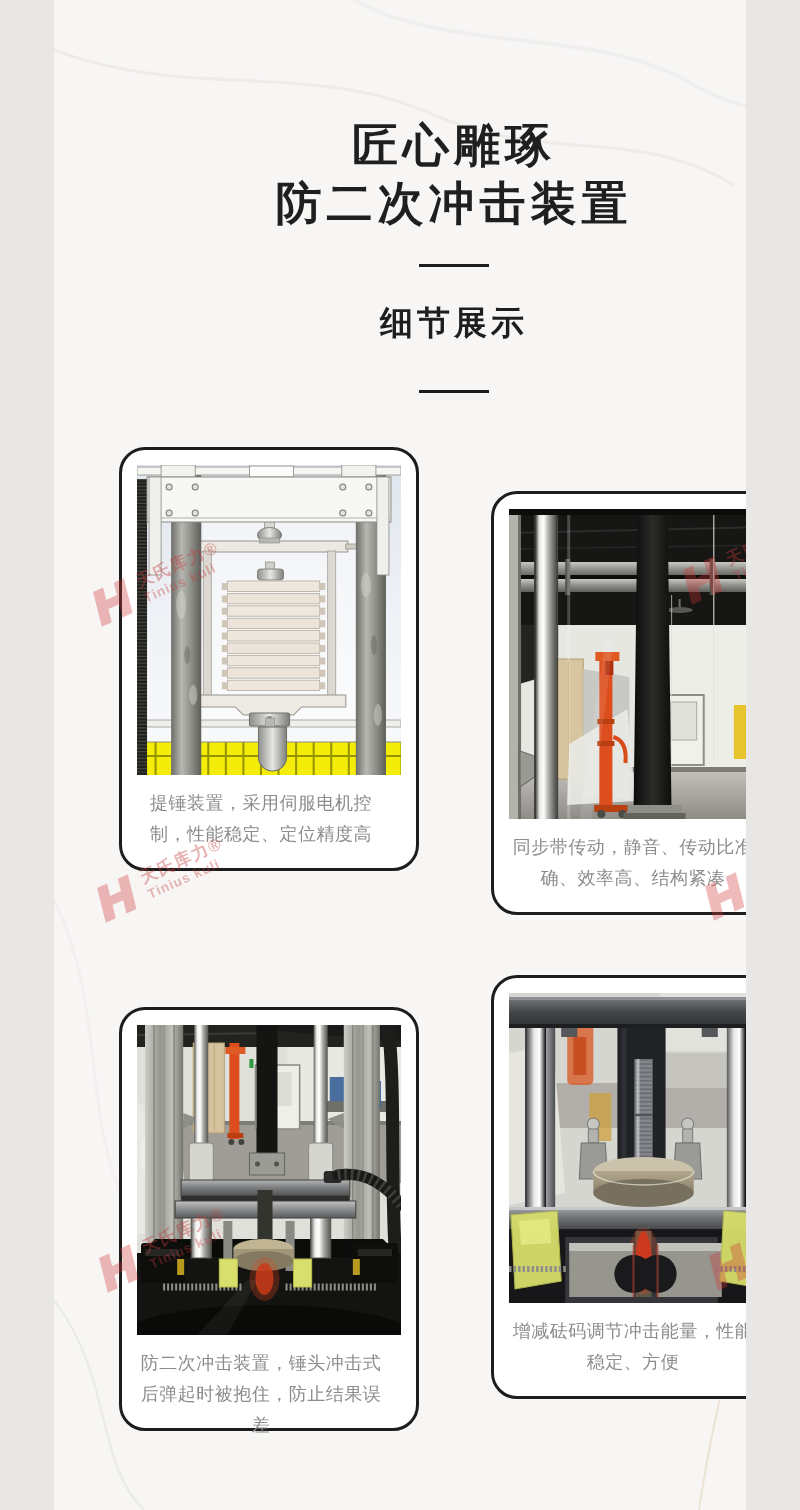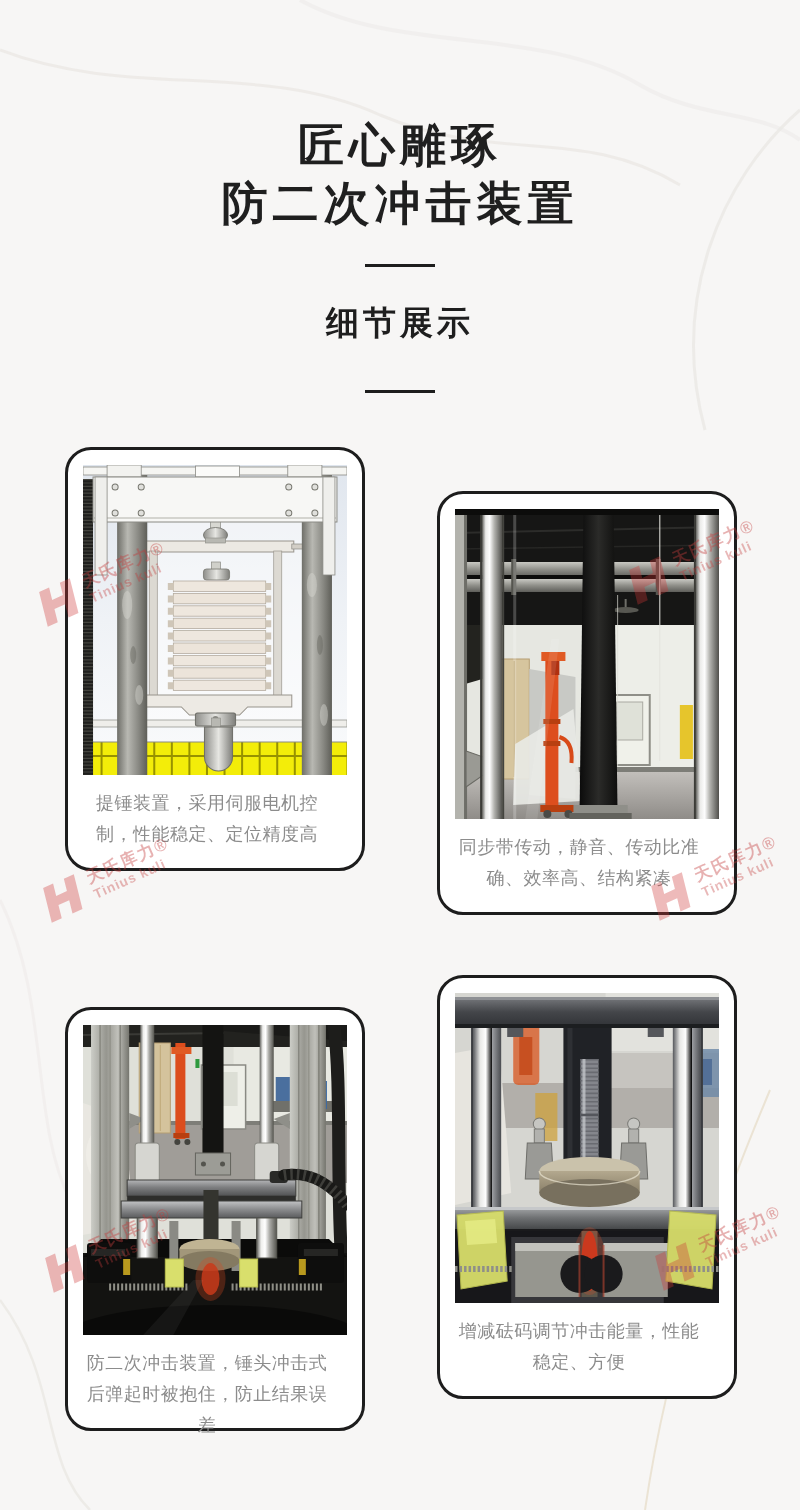--- a/index.html
+++ b/index.html
@@ -1,16 +1,16 @@
 <!DOCTYPE html>
 <html><head>
 <meta charset="utf-8">
 <style>
   html,body{margin:0;padding:0;background:#e9e7e5;}
-  .page{position:relative;width:800px;height:1510px;margin:0 auto;overflow:hidden;
+  .page{position:relative;width:692px;height:1510px;margin:0 auto;overflow:hidden;
         background:#f7f6f5;font-family:"Liberation Sans","DejaVu Sans",sans-serif;}
   .veins{position:absolute;left:0;top:0;width:800px;height:1510px;pointer-events:none;}
   .title{position:absolute;top:116px;left:0;width:800px;text-align:center;
          font-size:46px;line-height:58px;font-weight:700;color:#1f1f1f;letter-spacing:5px;}
   .subtitle{position:absolute;top:301px;left:0;width:800px;text-align:center;
             font-size:33px;font-weight:700;color:#1e1e1e;letter-spacing:4px;}
   .divider{position:absolute;left:365px;width:70px;height:3px;background:#1d1d1d;}
   .div1{top:264px;} .div2{top:390px;}
   .card{position:absolute;width:300px;height:424px;box-sizing:border-box;background:#ffffff;
         border:3px solid #1d1d1d;border-radius:26px;padding:15px 31px 0 15px;}

